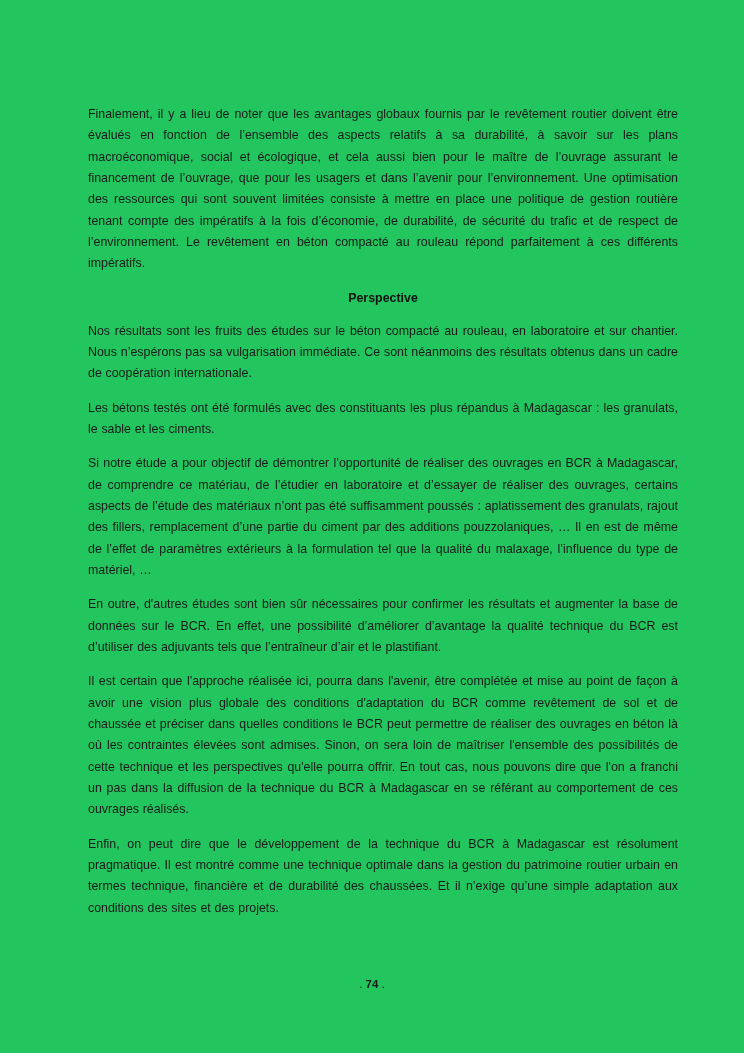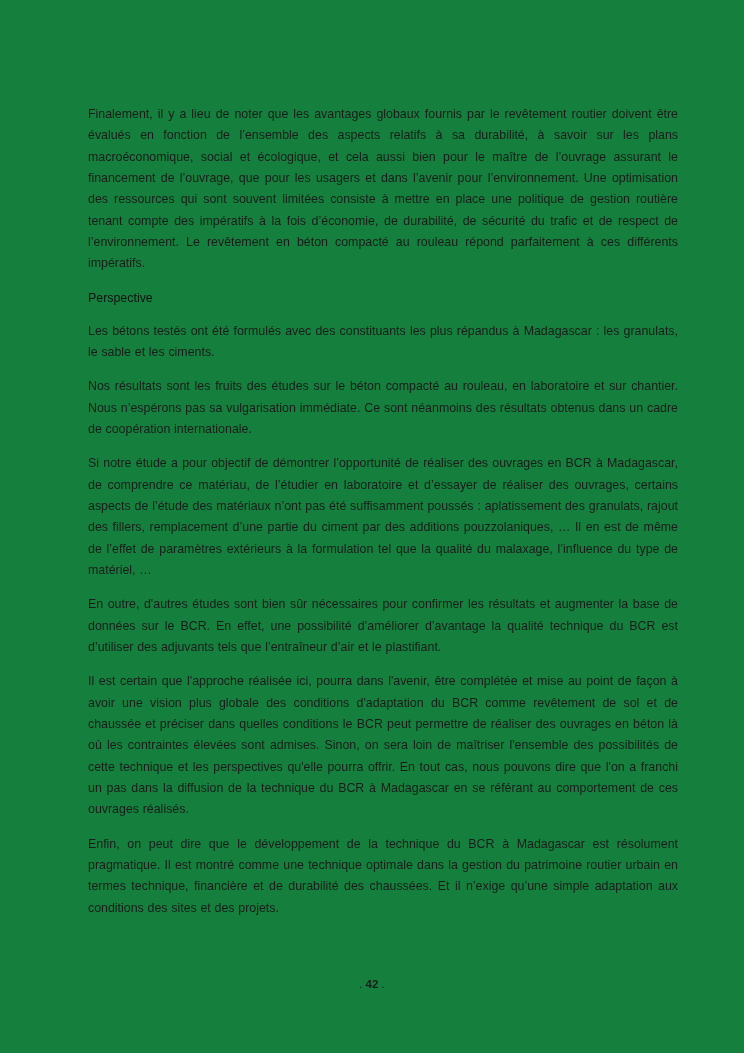--- a/index.html
+++ b/index.html
@@ -6,21 +6,21 @@
     margin: 0;
     padding: 0;
     background: #f0f0f0;
   }
   body {
     font-family: "Liberation Sans", sans-serif;
   }
   .page {
     width: 744px;
     height: 1053px;
-    background: #15803d;
+    background: #22c55e;
     position: relative;
     margin: 0 auto;
     box-sizing: border-box;
     overflow: hidden;
   }
   .content {
     position: absolute;
     left: 88px;
     top: 104px;
     width: 590px;
@@ -30,23 +30,23 @@
     line-height: 1.72;
     color: #1b1b1b;
     text-align: justify;
     margin: 0 0 13px 0;
     word-spacing: 0.3px;
   }
   p.heading {
     font-size: 12.4px;
     line-height: 1.7;
     color: #111111;
-    font-weight: normal;
+    font-weight: bold;
     margin: 6px 0 12px 0;
-    text-align: left;
+    text-align: center;
   }
   .footer {
     position: absolute;
     left: 0;
     right: 0;
     top: 978px;
     text-align: center;
     font-size: 11.5px;
     color: #1b1b1b;
   }
@@ -61,34 +61,34 @@
 <body>
 
 <div class="page">
 
   <div class="content">
 
     <p class="para">Finalement, il y a lieu de noter que les avantages globaux fournis par le revêtement routier doivent être évalués en fonction de l’ensemble des aspects relatifs à sa durabilité, à savoir sur les plans macroéconomique, social et écologique, et cela aussi bien pour le maître de l’ouvrage assurant le financement de l’ouvrage, que pour les usagers et dans l’avenir pour l’environnement. Une optimisation des ressources qui sont souvent limitées consiste à mettre en place une politique de gestion routière tenant compte des impératifs à la fois d’économie, de durabilité, de sécurité du trafic et de respect de l’environnement. Le revêtement en béton compacté au rouleau répond parfaitement à ces différents impératifs.</p>
 
     <p class="heading">Perspective</p>
 
+    <p class="para">Nos résultats sont les fruits des études sur le béton compacté au rouleau, en laboratoire et sur chantier. Nous n’espérons pas sa vulgarisation immédiate. Ce sont néanmoins des résultats obtenus dans un cadre de coopération internationale.</p>
+
     <p class="para">Les bétons testés ont été formulés avec des constituants les plus répandus à Madagascar : les granulats, le sable et les ciments.</p>
-
-    <p class="para">Nos résultats sont les fruits des études sur le béton compacté au rouleau, en laboratoire et sur chantier. Nous n’espérons pas sa vulgarisation immédiate. Ce sont néanmoins des résultats obtenus dans un cadre de coopération internationale.</p>
 
     <p class="para">Si notre étude a pour objectif de démontrer l’opportunité de réaliser des ouvrages en BCR à Madagascar, de comprendre ce matériau, de l’étudier en laboratoire et d’essayer de réaliser des ouvrages, certains aspects de l’étude des matériaux n’ont pas été suffisamment poussés : aplatissement des granulats, rajout des fillers, remplacement d’une partie du ciment par des additions pouzzolaniques, … Il en est de même de l’effet de paramètres extérieurs à la formulation tel que la qualité du malaxage, l’influence du type de matériel, …</p>
 
     <p class="para">En outre, d'autres études sont bien sûr nécessaires pour confirmer les résultats et augmenter la base de données sur le BCR. En effet, une possibilité d’améliorer d’avantage la qualité technique du BCR est d’utiliser des adjuvants tels que l’entraîneur d’air et le plastifiant.</p>
 
     <p class="para">Il est certain que l'approche réalisée ici, pourra dans l'avenir, être complétée et mise au point de façon à avoir une vision plus globale des conditions d'adaptation du BCR comme revêtement de sol et de chaussée et préciser dans quelles conditions le BCR peut permettre de réaliser des ouvrages en béton là où les contraintes élevées sont admises. Sinon, on sera loin de maîtriser l'ensemble des possibilités de cette technique et les perspectives qu'elle pourra offrir. En tout cas, nous pouvons dire que l'on a franchi un pas dans la diffusion de la technique du BCR à Madagascar en se référant au comportement de ces ouvrages réalisés.</p>
 
     <p class="para">Enfin, on peut dire que le développement de la technique du BCR à Madagascar est résolument pragmatique. Il est montré comme une technique optimale dans la gestion du patrimoine routier urbain en termes technique, financière et de durabilité des chaussées. Et il n’exige qu’une simple adaptation aux conditions des sites et des projets.</p>
 
 
   </div>
 
   <div class="footer">
     <span class="dot">.</span>
-    <span class="pnum">42</span>
+    <span class="pnum">74</span>
     <span class="dot">.</span>
   </div>
 
 </div>
 
 </body></html>

